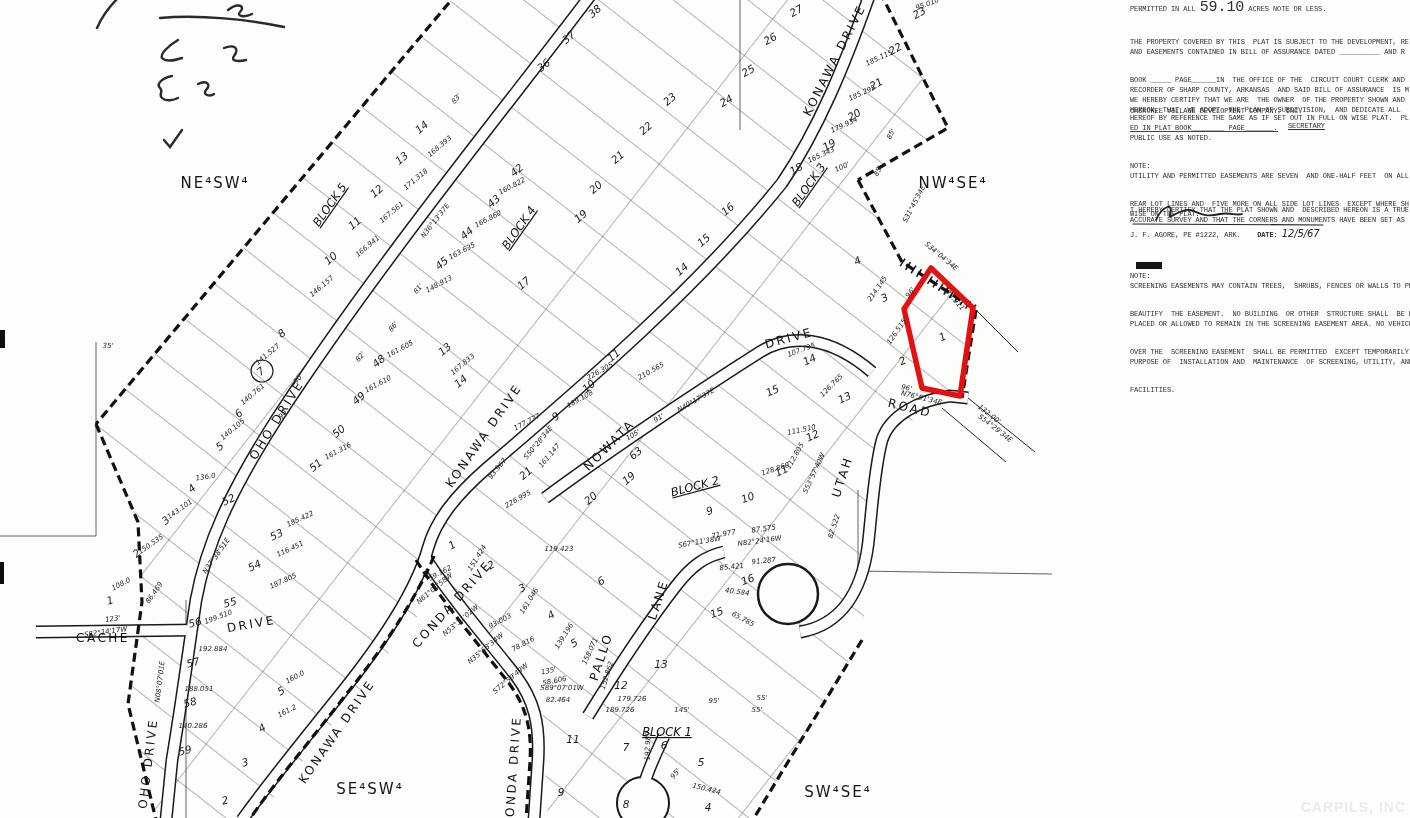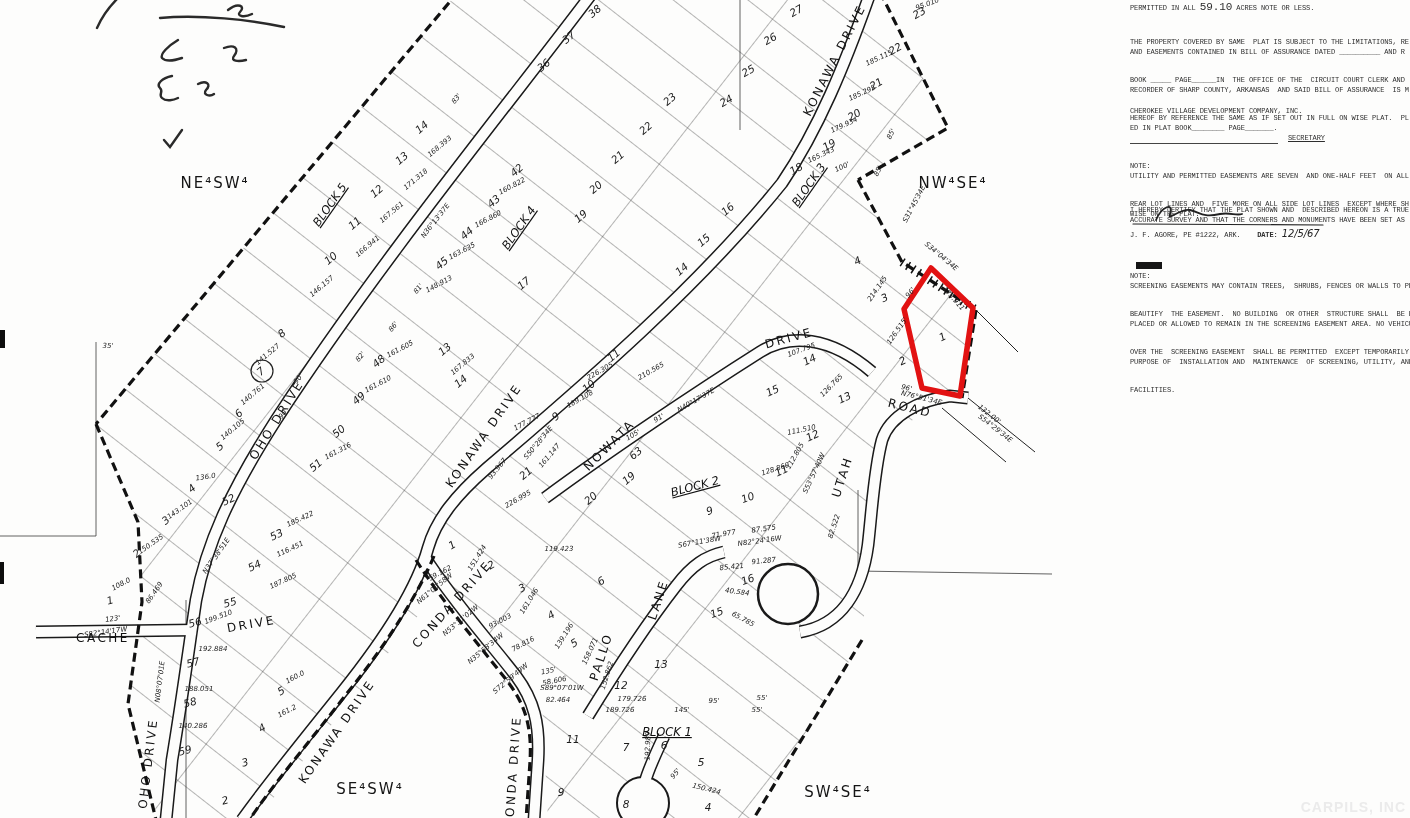--- a/index.html
+++ b/index.html
@@ -9,24 +9,24 @@
   .lot-number{font:italic 10.5px "DejaVu Sans",sans-serif;fill:#1c1c1c;}
   .measurement-label{font:italic 7px "DejaVu Sans",sans-serif;fill:#222;}
   .street-label{font:12px "DejaVu Sans",sans-serif;letter-spacing:2.5px;fill:#101010;}
   .block-label{font:italic 11.5px "DejaVu Sans",sans-serif;fill:#101010;text-decoration:underline;}
   .quarter-label{font:15px "DejaVu Sans",sans-serif;letter-spacing:2px;fill:#151515;}
   
   #legal-panel{position:absolute;left:1128px;top:0;width:370px;height:818px;
                font:7px/9.5px "Liberation Mono",monospace;color:#2e2e2e;letter-spacing:-0.1px;}
   .tblock{position:absolute;left:2px;white-space:pre;}
   .tblock div{height:9.5px;white-space:pre;}
-  .acres-big{font-size:11px;}
+  .acres-big{font-size:15px;}
   .sec-row{position:absolute;left:2px;display:flex;align-items:flex-end;}
   .sec-rule{display:inline-block;width:148px;border-bottom:1px solid #444;height:7px;margin-right:10px;}
-  .underlined{text-decoration:underline;margin-top:12px;}
+  .underlined{text-decoration:underline;}
   .hand-date{font:italic 10px "DejaVu Sans",sans-serif;color:#222;}
   .smudge{position:absolute;background:#161616;}
   #watermark{position:absolute;right:4px;bottom:3px;font:bold 14px "Liberation Sans",sans-serif;
              letter-spacing:1px;color:#ebebeb;}
 </style>
 </head>
 <body>
 
 <div id="stage">
 
@@ -345,25 +345,29 @@
         <text transform="translate(953 188) rotate(0)" text-anchor="middle" class="quarter-label">NW⁴SE⁴</text>
         <text transform="translate(370 794) rotate(0)" text-anchor="middle" class="quarter-label">SE⁴SW⁴</text>
         <text transform="translate(838 797) rotate(0)" text-anchor="middle" class="quarter-label">SW⁴SE⁴</text>
       </g>
   </svg>
 
   <div id="legal-panel">
     <div class="tblock" style="top:3px"><span>PERMITTED IN ALL </span><span class="acres-big">59.10</span><span> ACRES NOTE OR LESS.</span></div>
 
     <div class="tblock" style="top:19px">
-      <div>THE PROPERTY COVERED BY SAME  PLAT IS SUBJECT TO THE LIMITATIONS, RE</div><div>AND EASEMENTS CONTAINED IN BILL OF ASSURANCE DATED __________ AND R</div>
+      <div>THE PROPERTY COVERED BY THIS  PLAT IS SUBJECT TO THE DEVELOPMENT, RE</div><div>AND EASEMENTS CONTAINED IN BILL OF ASSURANCE DATED __________ AND R</div>
       <div>BOOK _____ PAGE______IN  THE OFFICE OF THE  CIRCUIT COURT CLERK AND</div><div>RECORDER OF SHARP COUNTY, ARKANSAS  AND SAID BILL OF ASSURANCE  IS M</div>
       <div>HEREOF BY REFERENCE THE SAME AS IF SET OUT IN FULL ON WISE PLAT.  PL</div><div>ED IN PLAT BOOK________ PAGE_______.</div>
     </div>
 
+    <div class="tblock" style="top:77px">
+      <div>WE HEREBY CERTIFY THAT WE ARE  THE OWNER  OF THE PROPERTY SHOWN AND</div><div>HEREON, THAT  WE ADOPT  THE PLAN OF SUBDIVISION,  AND DEDICATE ALL</div>
+      <div>PUBLIC USE AS NOTED.</div>
+    </div>
 
     <div class="tblock" style="top:107px"><span>CHEROKEE VILLAGE DEVELOPMENT COMPANY, INC.</span></div>
 
     <div class="sec-row" style="top:122px">
       <span class="sec-rule"></span>
       <span class="underlined">SECRETARY</span>
     </div>
 
     <div class="tblock" style="top:143px">
       <div>NOTE:</div><div>UTILITY AND PERMITTED EASEMENTS ARE SEVEN  AND ONE-HALF FEET  ON ALL</div>

